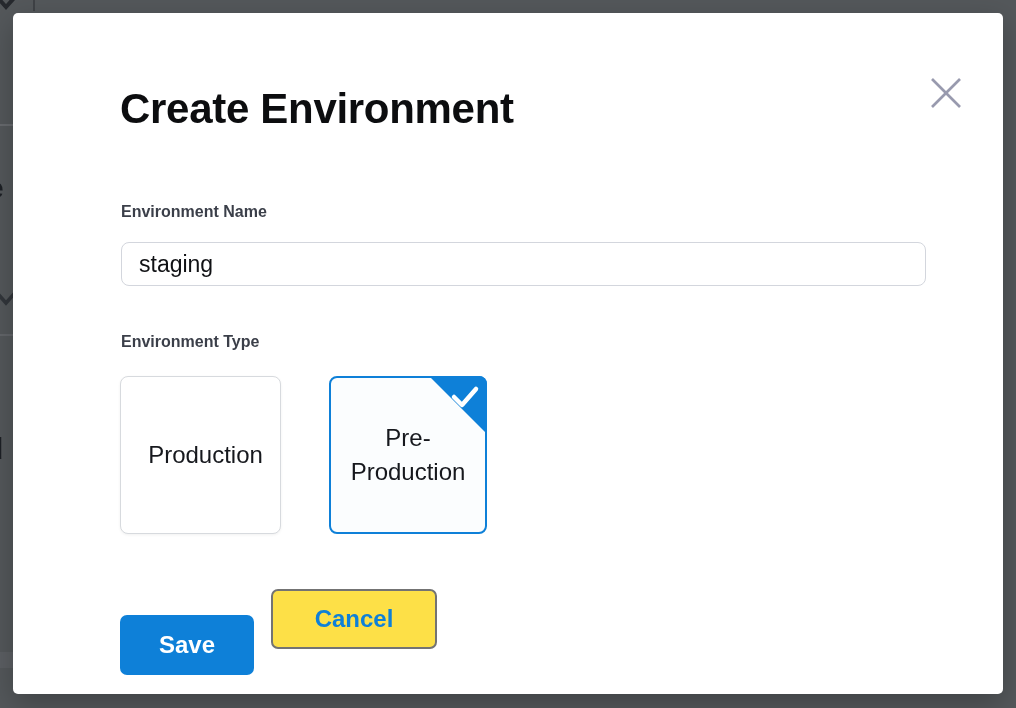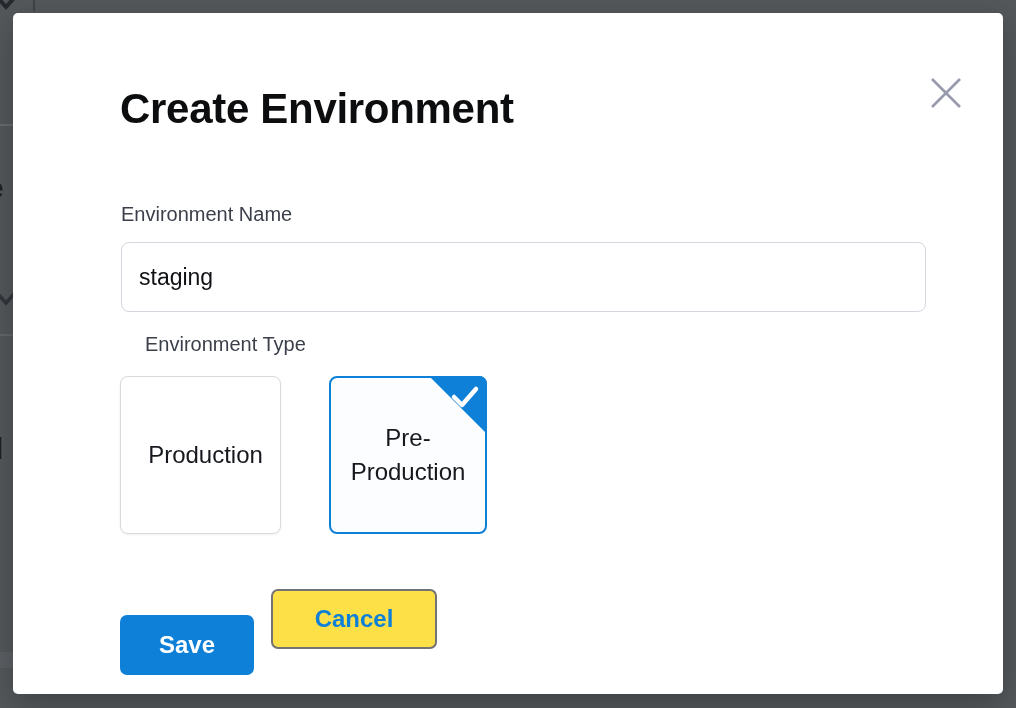--- a/index.html
+++ b/index.html
@@ -30,26 +30,26 @@
   .modal-title{
     position:absolute;left:107px;top:70px;margin:0;
     font-size:42px;font-weight:700;color:#0c0d0f;letter-spacing:-.3px;line-height:1.25;
   }
   .close-btn{
     position:absolute;left:909px;top:56px;width:48px;height:48px;
     background:transparent;border:none;padding:0;cursor:pointer;
     display:flex;align-items:center;justify-content:center;
   }
   .field-label{
-    position:absolute;left:108px;font-size:20px;font-weight:400;color:#3b3f49;line-height:1.2;
+    position:absolute;left:108px;font-size:16px;font-weight:700;color:#3b3f49;line-height:1.2;
   }
   .label-name{top:189px;}
-  .label-type{top:319px;margin-left:24px;}
+  .label-type{top:319px;}
   .text-input{
-    position:absolute;left:108px;top:229px;width:805px;height:70px;
+    position:absolute;left:108px;top:229px;width:805px;height:44px;
     box-sizing:border-box;border:1px solid #d3d6dd;border-radius:8px;
     padding:0 17px;font-family:inherit;font-size:23px;color:#101114;background:#fff;outline:none;
   }
   
   .card{
     position:absolute;top:363px;height:158px;box-sizing:border-box;
     background:#ffffff;border:1px solid #d7dade;border-radius:8px;
     box-shadow:0 1px 3px rgba(0,0,0,.06);
     display:flex;align-items:center;justify-content:center;text-align:center;
     font-size:24px;color:#16181d;line-height:1.42;cursor:pointer;padding:0 8px;

